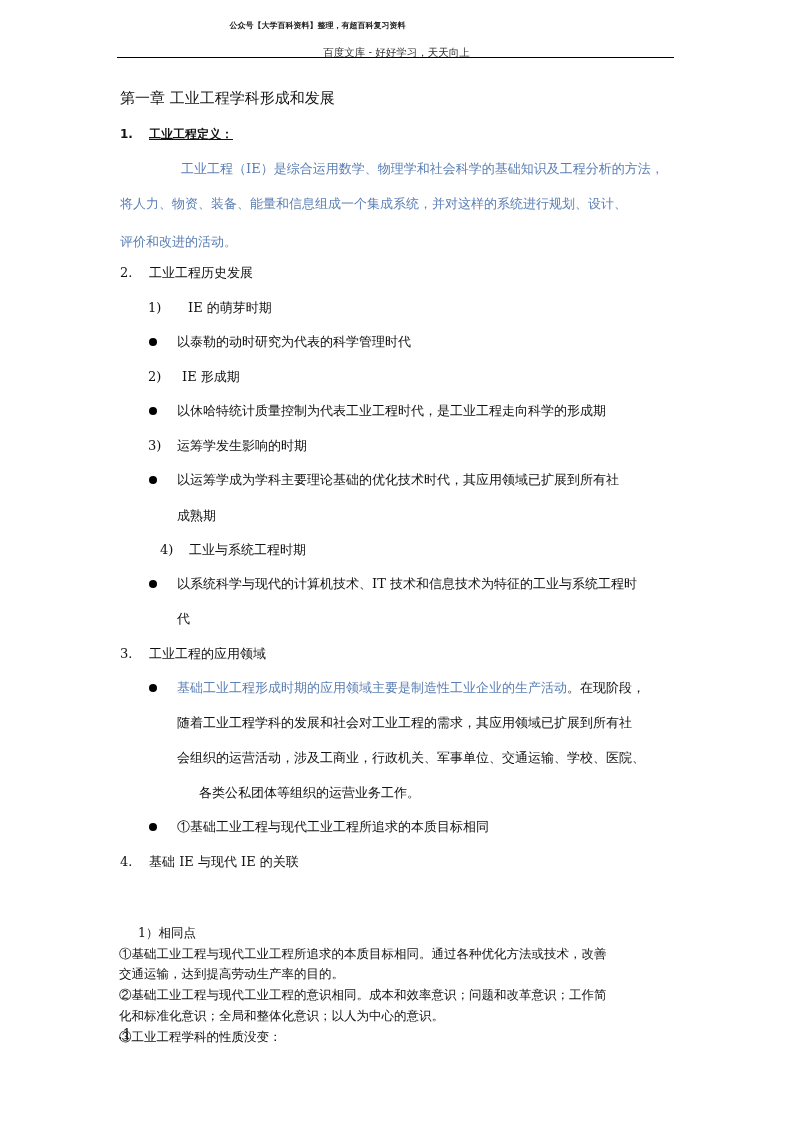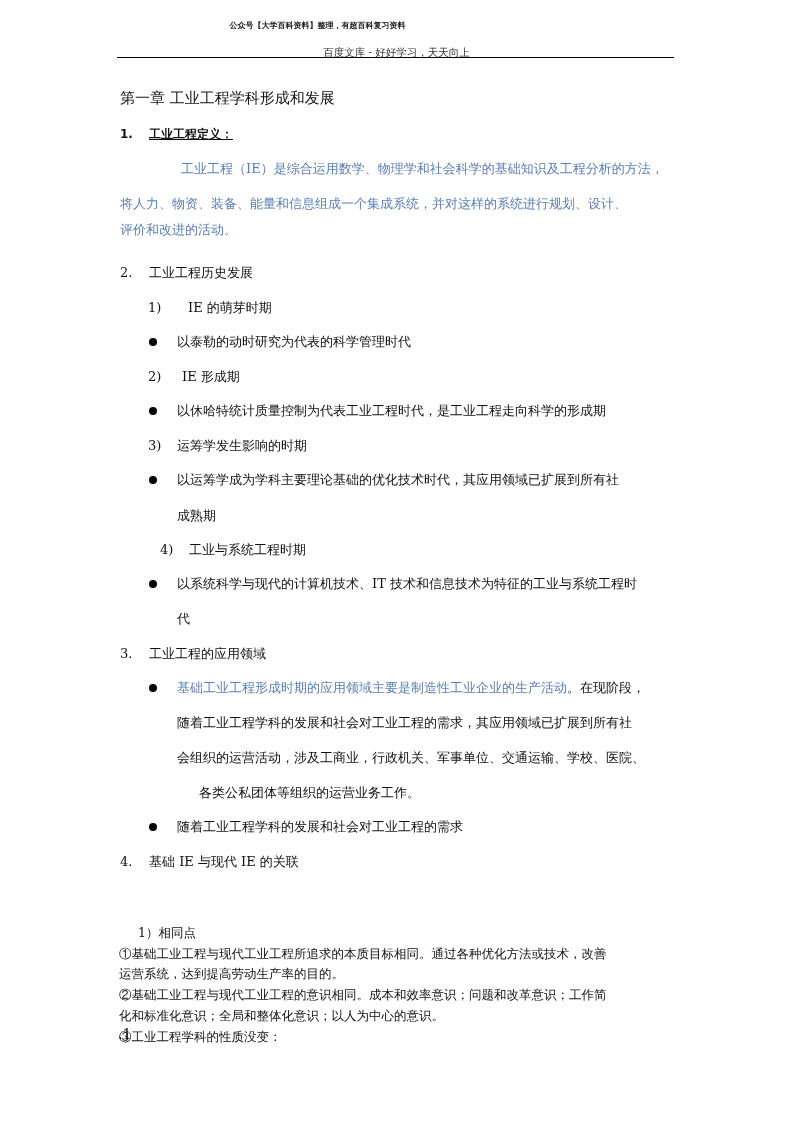--- a/index.html
+++ b/index.html
@@ -48,21 +48,21 @@
 <div class="abs header-text">百度文库 - 好好学习，天天向上</div>
 <div class="header-rule"></div>
 
 <div class="abs chapter-title">第一章  工业工程学科形成和发展</div>
 
 <div class="abs sec1">
   <span class="num">1.</span><span class="txt">工业工程定义：</span>
 </div>
 <div class="abs body blue" style="left:149px; top:160px;margin-left:32px;">工业工程（IE）是综合运用数学、物理学和社会科学的基础知识及工程分析的方法，</div>
 <div class="abs body blue" style="left:120px; top:195px;">将人力、物资、装备、能量和信息组成一个集成系统，并对这样的系统进行规划、设计、</div>
-<div class="abs body blue" style="left:120px; top:221px;">评价和改进的活动。</div>
+<div class="abs body blue" style="left:120px; top:233px;">评价和改进的活动。</div>
 
 <div class="abs body" style="left:120px; top:264px;">
   <span class="num-col" style="width:29px;">2.</span><span>工业工程历史发展</span>
 </div>
 
 <div class="abs body" style="left:148px; top:299px;">
   <span class="num-col" style="width:40px;">1)</span><span>IE 的萌芽时期</span>
 </div>
 <div class="bullet" style="left:149px; top:338px;"></div>
 <div class="abs body" style="left:177px; top:333px;">以泰勒的动时研究为代表的科学管理时代</div>
@@ -91,25 +91,25 @@
   <span class="num-col" style="width:29px;">3.</span><span>工业工程的应用领域</span>
 </div>
 <div class="bullet" style="left:149px; top:684px;"></div>
 <div class="abs body" style="left:177px; top:679px;">
   <span class="blue">基础工业工程形成时期的应用领域主要是制造性工业企业的生产活动</span><span>。在现阶段，</span>
 </div>
 <div class="abs body" style="left:177px; top:714px;">随着工业工程学科的发展和社会对工业工程的需求，其应用领域已扩展到所有社</div>
 <div class="abs body" style="left:177px; top:749px;">会组织的运营活动，涉及工商业，行政机关、军事单位、交通运输、学校、医院、</div>
 <div class="abs body" style="left:177px; top:784px;margin-left:22px;">各类公私团体等组织的运营业务工作。</div>
 <div class="bullet" style="left:149px; top:823px;"></div>
-<div class="abs body" style="left:177px; top:818px;">随着工业工程学科的发展和社会对工业工程的需求</div>
+<div class="abs body" style="left:177px; top:818px;">①基础工业工程与现代工业工程所追求的本质目标相同</div>
 
 <div class="abs body" style="left:120px; top:853px;">
   <span class="num-col" style="width:29px;">4.</span><span>基础 IE 与现代 IE 的关联</span>
 </div>
 <div class="abs body small" style="left:138px; top:881px;">1）相同点</div>
 <div class="abs body small" style="left:119px; top:902px;">①基础工业工程与现代工业工程所追求的本质目标相同。通过各种优化方法或技术，改善</div>
-<div class="abs body small" style="left:119px; top:922px;">运营系统，达到提高劳动生产率的目的。</div>
+<div class="abs body small" style="left:119px; top:922px;">交通运输，达到提高劳动生产率的目的。</div>
 <div class="abs body small" style="left:119px; top:943px;">②基础工业工程与现代工业工程的意识相同。成本和效率意识；问题和改革意识；工作简</div>
 <div class="abs body small" style="left:119px; top:964px;">化和标准化意识；全局和整体化意识；以人为中心的意识。</div>
 <div class="abs body small" style="left:119px; top:985px;">③工业工程学科的性质没变：</div>
 
 <div class="abs pagenum">.1</div>
 
 </body></html>

